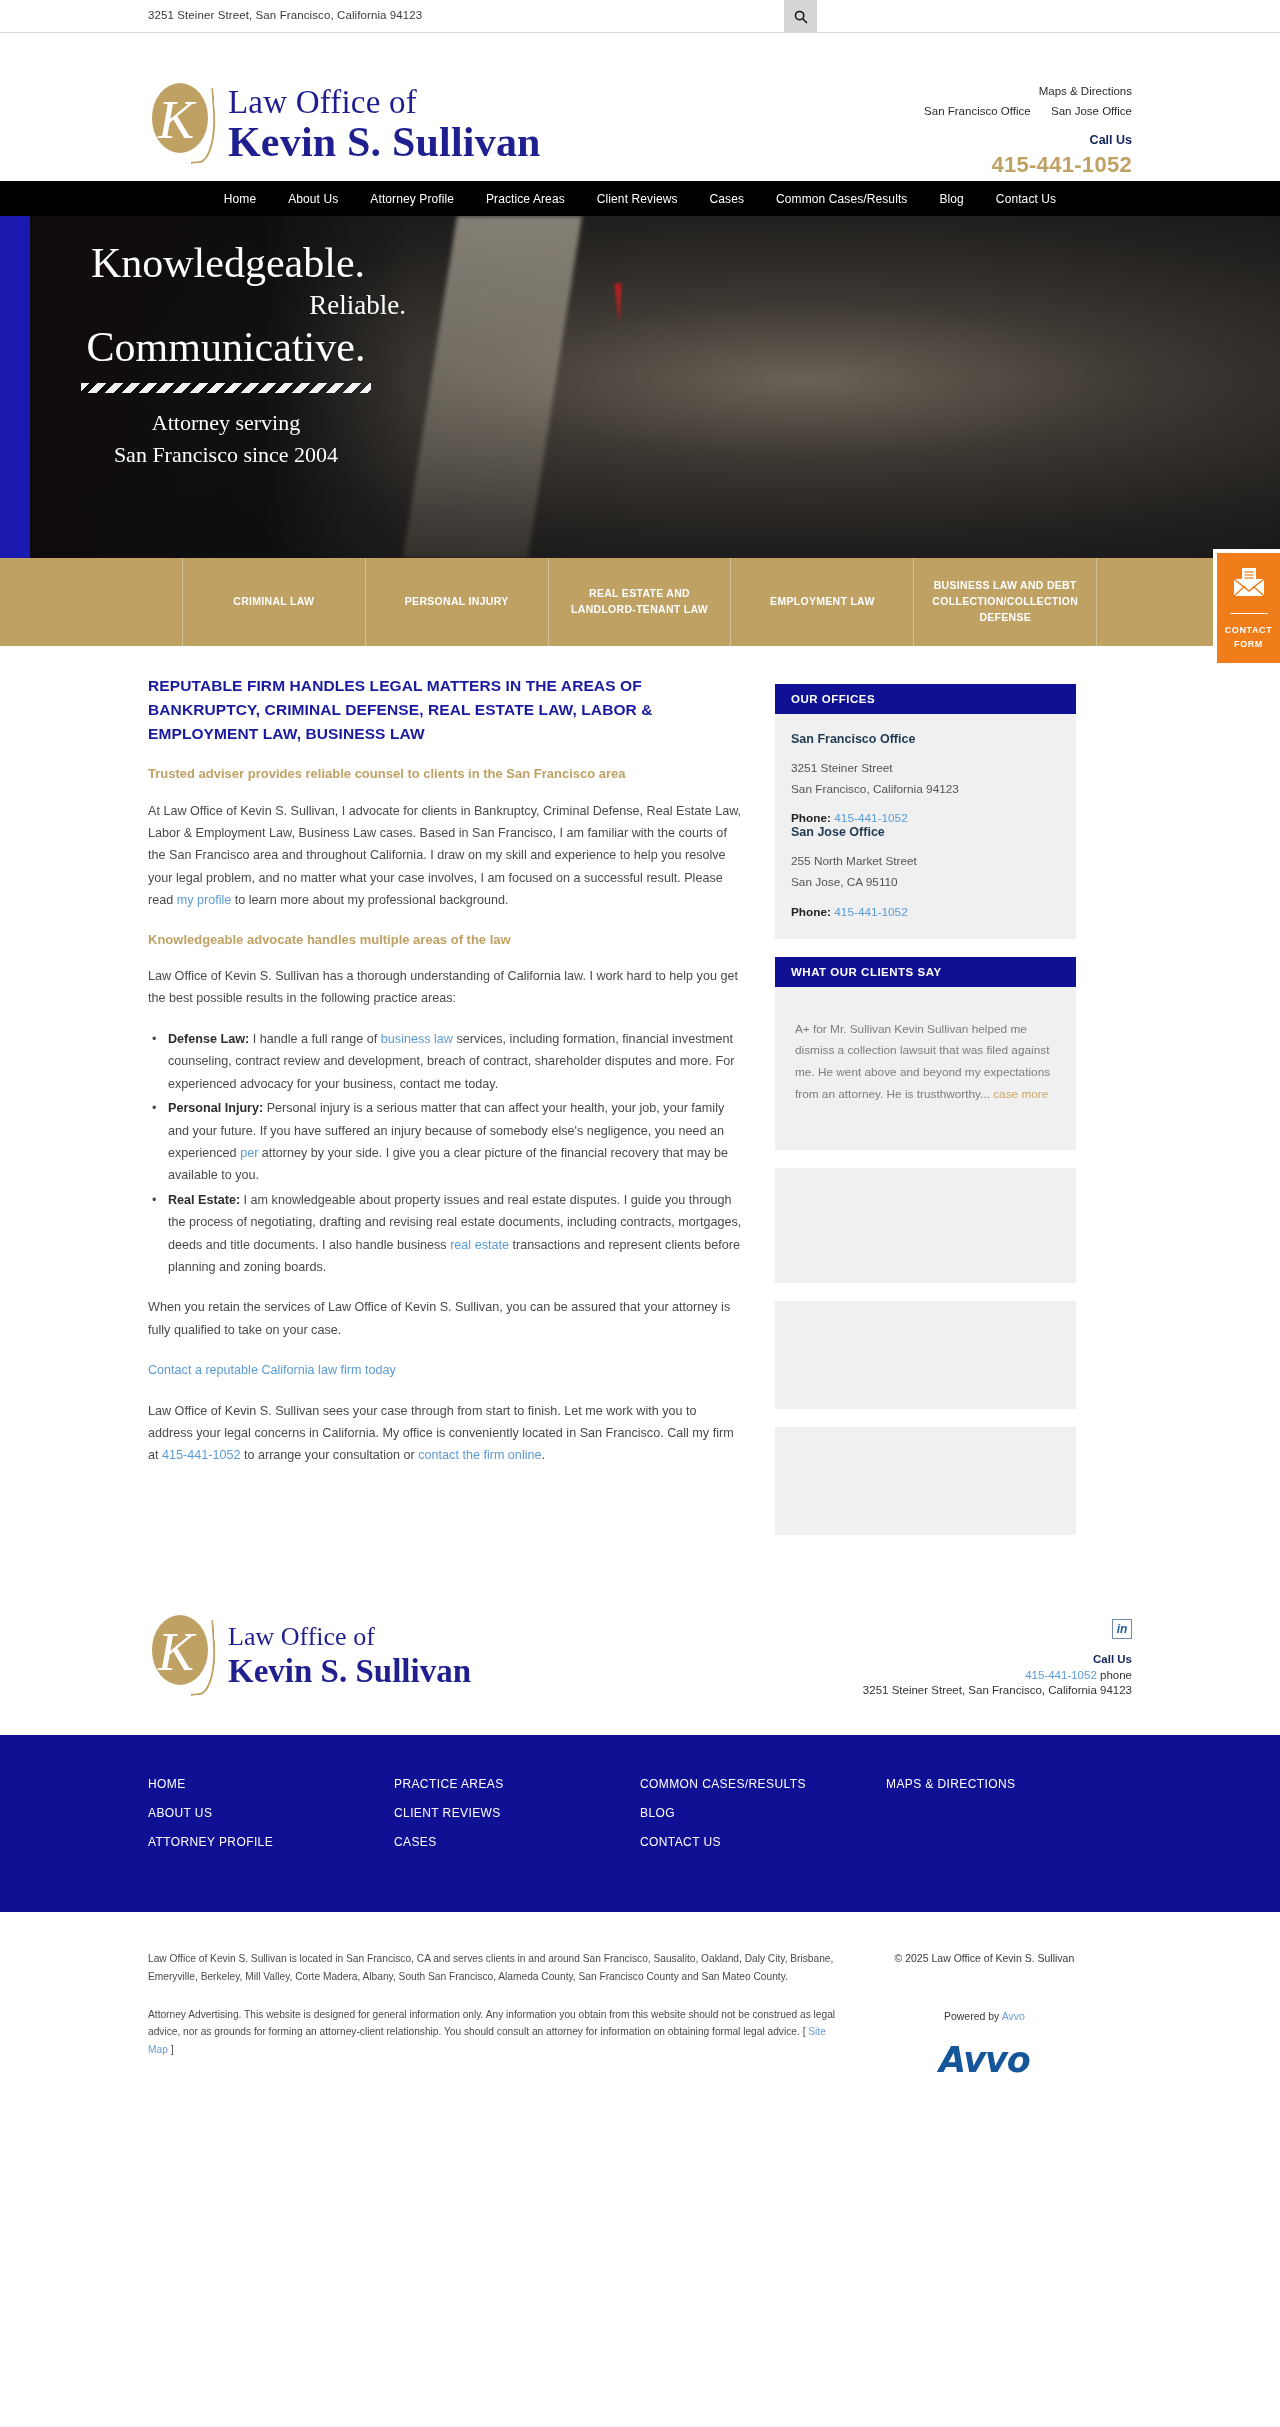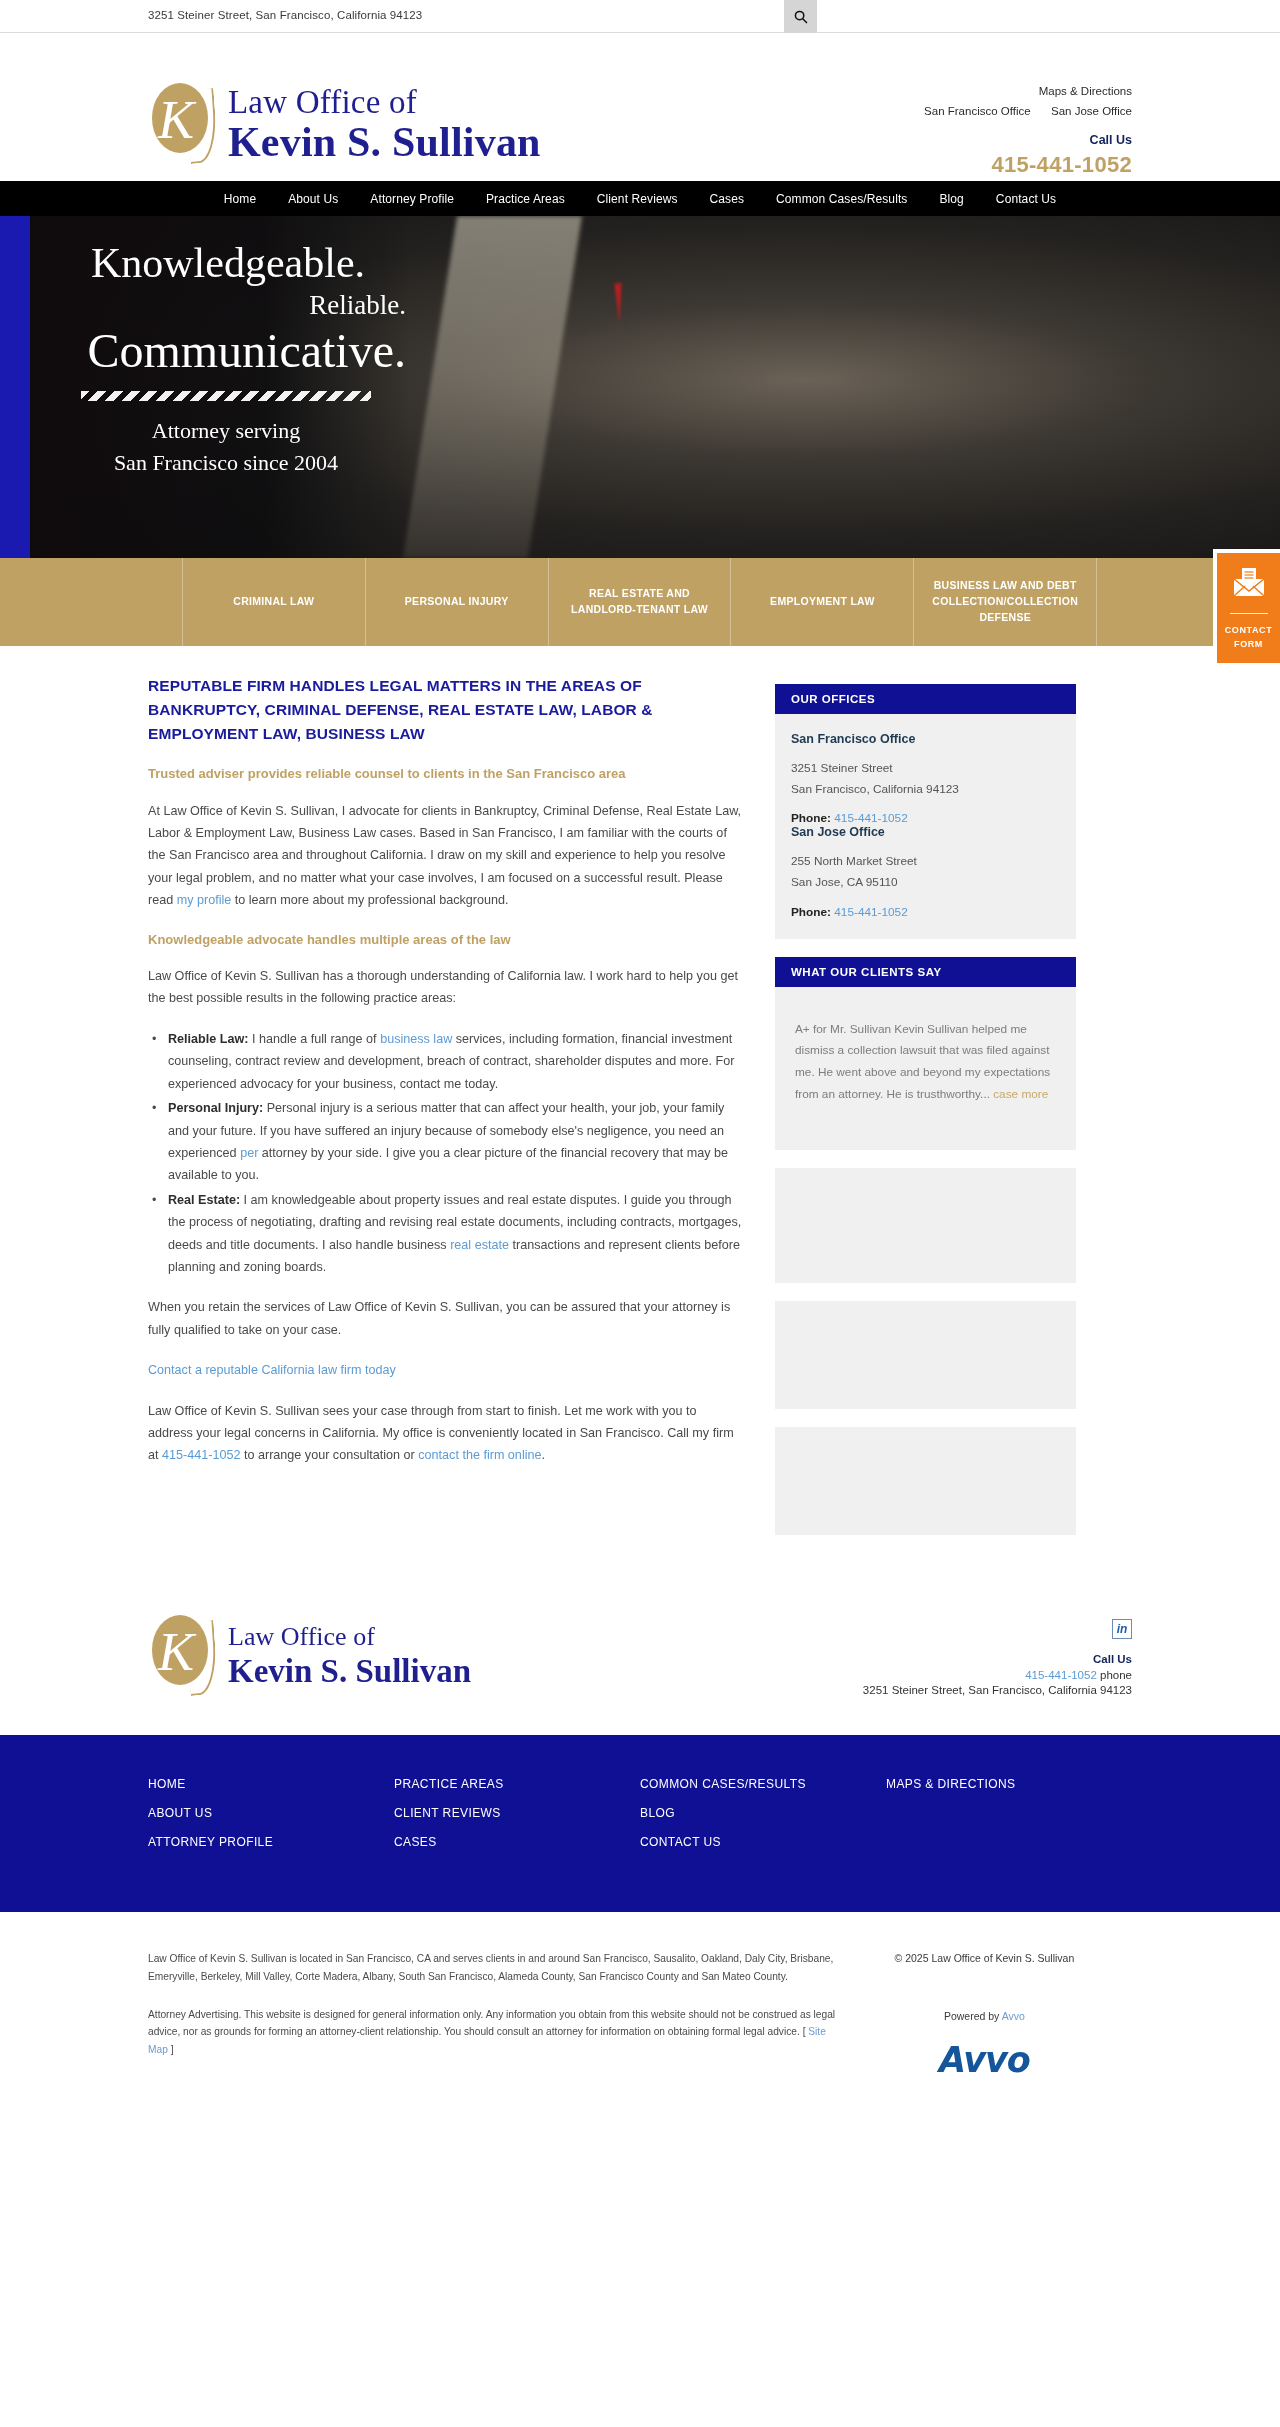--- a/index.html
+++ b/index.html
@@ -201,21 +201,21 @@
     position: absolute;
     left: 46px;
     top: 22px;
     width: 360px;
     color: #fff;
     font-family: "Liberation Serif", serif;
     text-align: center;
   }
   .hero-l1 { font-size: 42px; text-align: center; padding-left: 4px; line-height: 1.22; }
   .hero-l2 { font-size: 27px; line-height: 1.22; text-align: right; font-family: Liberation Serif, serif; }
-  .hero-l3 { font-size: 48px; line-height: 1.22; text-align: right; }
+  .hero-l3 { font-size: 42px; line-height: 1.22; text-align: center; }
   .hero-divider {
     margin: 10px auto 14px;
     width: 290px; height: 10px;
     background:
       repeating-linear-gradient(135deg, #fff 0 6px, transparent 6px 12px);
     opacity:.95;
     mask-image: linear-gradient(#000,#000);
   }
   .hero-sub { font-size: 22px; line-height: 1.45; }
 
@@ -569,21 +569,21 @@
 
     <p class="body">
       <span>At Law Office of Kevin S. Sullivan, I advocate for clients in Bankruptcy, Criminal Defense, Real Estate Law, Labor &amp; Employment Law, Business Law cases. Based in San Francisco, I am familiar with the courts of the San Francisco area and throughout California. I draw on my skill and experience to help you resolve your legal problem, and no matter what your case involves, I am focused on a successful result. Please read </span><a class="link">my profile</a><span> to learn more about my professional background.</span>
     </p>
 
     <h2 class="sub-gold">Knowledgeable advocate handles multiple areas of the law</h2>
     <p class="body">Law Office of Kevin S. Sullivan has a thorough understanding of California law. I work hard to help you get the best possible results in the following practice areas:</p>
 
     <ul class="practice-list">
       <li>
-        <b>Reliable Law:</b><span> I handle a full range of </span><a class="link">business law</a><span> services, including formation, financial investment counseling, contract review and development, breach of contract, shareholder disputes and more. For experienced advocacy for your business, contact me today.</span>
+        <b>Defense Law:</b><span> I handle a full range of </span><a class="link">business law</a><span> services, including formation, financial investment counseling, contract review and development, breach of contract, shareholder disputes and more. For experienced advocacy for your business, contact me today.</span>
       </li>
       <li>
         <b>Personal Injury:</b><span> Personal injury is a serious matter that can affect your health, your job, your family and your future. If you have suffered an injury because of somebody else's negligence, you need an experienced </span><a class="link">per</a><span> attorney by your side. I give you a clear picture of the financial recovery that may be available to you.</span>
       </li>
       <li>
         <b>Real Estate:</b><span> I am knowledgeable about property issues and real estate disputes. I guide you through the process of negotiating, drafting and revising real estate documents, including contracts, mortgages, deeds and title documents. I also handle business </span><a class="link">real estate</a><span> transactions and represent clients before planning and zoning boards.</span>
       </li>
     </ul>
 
     <p class="body">When you retain the services of Law Office of Kevin S. Sullivan, you can be assured that your attorney is fully qualified to take on your case.</p>

